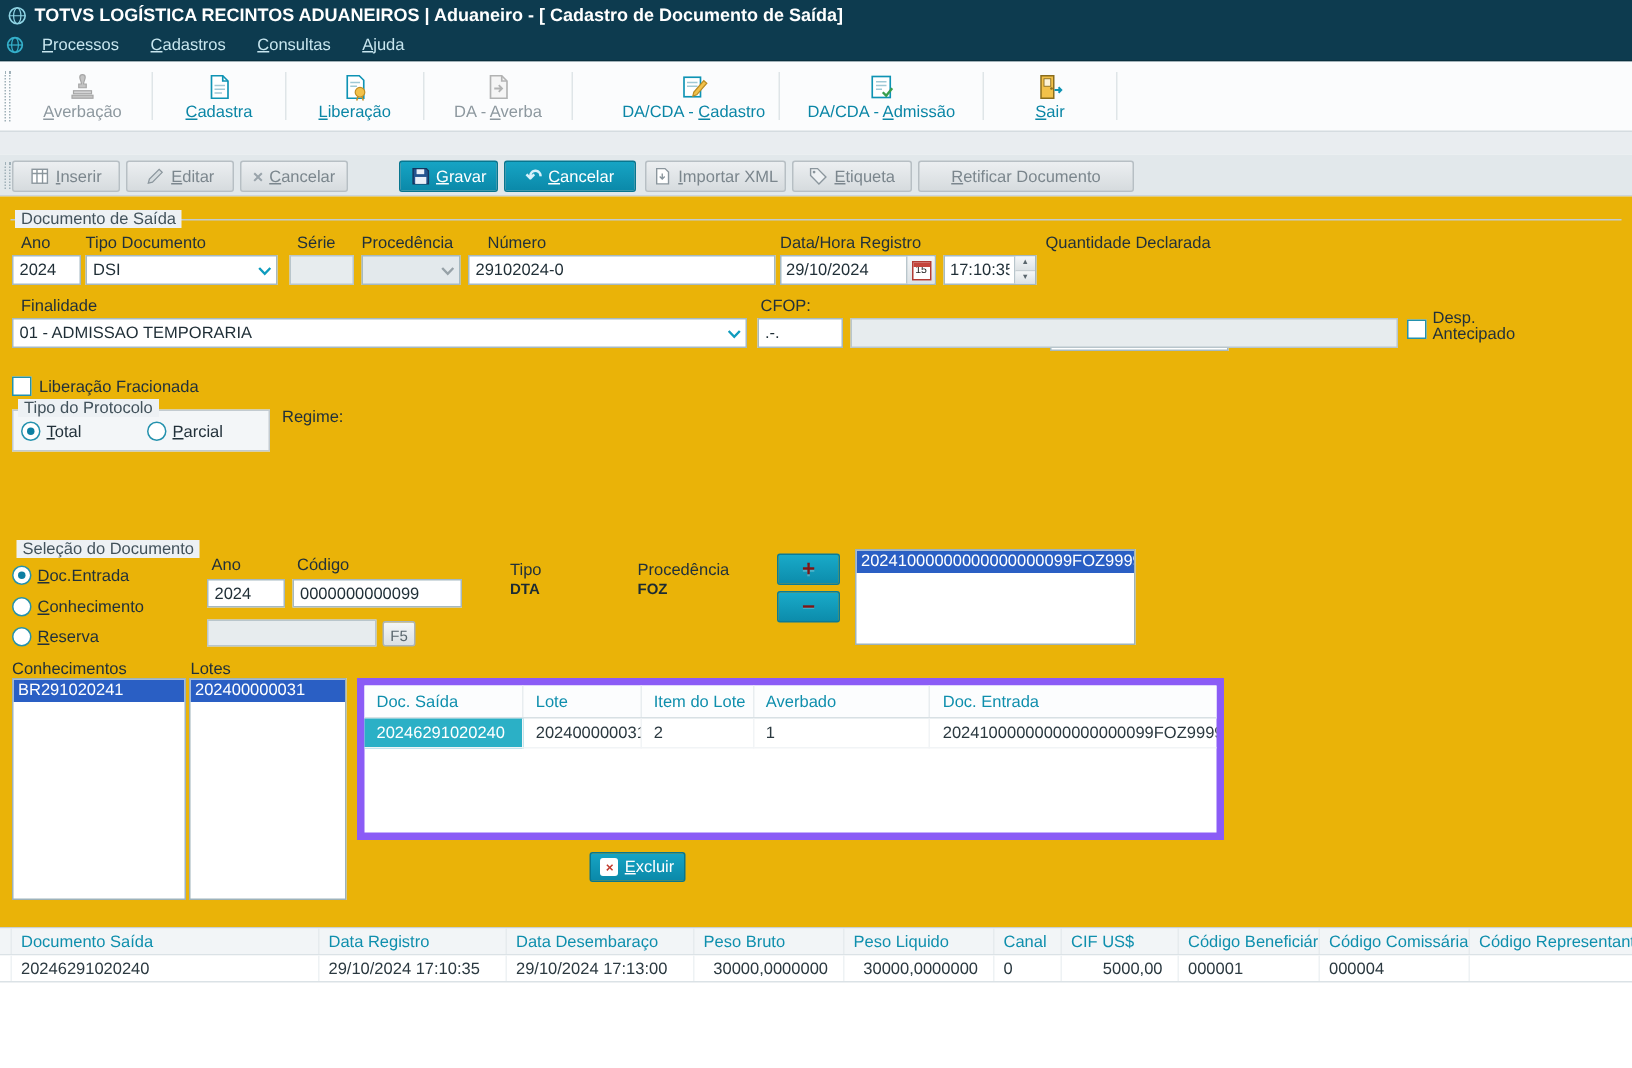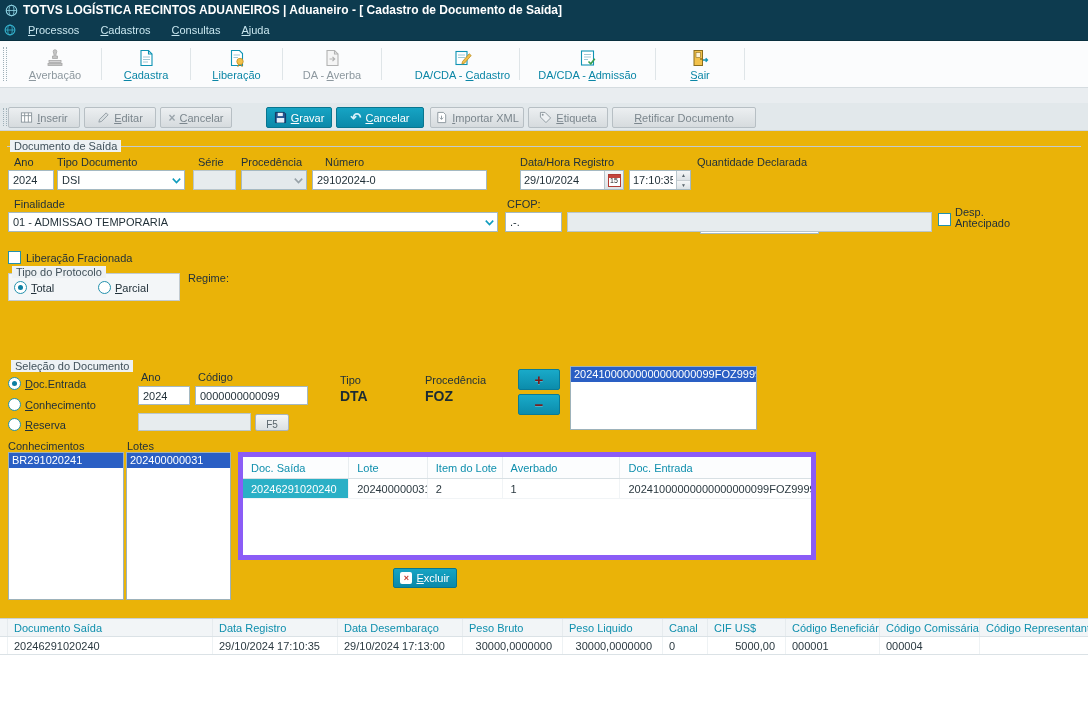--- a/index.html
+++ b/index.html
@@ -34,21 +34,21 @@
   .abtn.primary{background:linear-gradient(#16a4c4,#0b89a9);border-color:#08768f;color:#fff}
   .xglyph{font-weight:bold;color:#9aa4ab;font-size:12px;line-height:1}
   .undoglyph{font-weight:bold;color:#d9f2fb;font-size:13px;line-height:1}
 
   
   .formarea{position:absolute;left:0;top:131px;width:100%;height:487px;background:#eab308}
   .glabel{position:absolute;font-size:11px;color:#42525b;background:#edf1f4;padding:0 4px;z-index:2;white-space:nowrap}
   .gline{position:absolute;border-top:1px solid #c2cbd1}
   .gbox{position:absolute;border:1px solid #c2cbd1;background:#f3f6f8}
   .flabel{position:absolute;font-size:11px;color:#22313a;white-space:nowrap}
-  .bold{font-weight:bold;font-size:14px;color:#1c2b33}
+  .bold{font-weight:bold;font-size:10px;color:#1c2b33}
 
   .tin{position:absolute;height:20px;border:1px solid #a5b9c2;background:#fff;font:11px "Liberation Sans",sans-serif;padding:0 4px;color:#1f2e36;outline:none}
   .tin.dis{background:#e7ecee;border-color:#b9c6cc}
   .tin.right{text-align:right}
 
   .selbox{position:absolute;height:20px;border:1px solid #a5b9c2;background:#fff;display:flex;align-items:center;padding:0 16px 0 4px;font-size:11px;color:#1f2e36;cursor:default}
   .selbox .chev{position:absolute;right:1px;top:3px}
   .selbox.dis{background:#e3e9ec}
 
   .datewrap,.timewrap{position:absolute;height:20px;border:1px solid #a5b9c2;background:#fff;display:flex}
@@ -58,21 +58,21 @@
   .calico::before{content:"";position:absolute;top:0;left:0;right:0;height:3px;background:#c4453c}
   .spin{width:14px;border-left:1px solid #b9c6cc;display:flex;flex-direction:column}
   .spin .sbtn{flex:1;background:linear-gradient(#f4f6f7,#dde2e5);display:flex;align-items:center;justify-content:center;font-size:5px;color:#5a666d;cursor:default}
   .spin .sbtn:first-child{border-bottom:1px solid #c8cfd3}
 
   .checkbox{position:absolute;width:13px;height:13px;background:#fff;border:1px solid #2391ad}
   .radio{position:absolute;width:13px;height:13px;border-radius:50%;background:#fff;border:1px solid #2391ad}
   .radio.on::after{content:"";position:absolute;left:3px;top:3px;width:5px;height:5px;border-radius:50%;background:#0c7fa2}
 
   .pmbtn{position:absolute;width:42px;height:21px;border:1px solid #0a7b97;border-radius:2px;background:linear-gradient(#19aac9,#0c8cab);color:#7e1616;font-size:15px;font-weight:bold;display:flex;align-items:center;justify-content:center;line-height:1;text-shadow:0 1px 0 rgba(255,255,255,.25);cursor:default}
-  .f5btn{position:absolute;width:34px;height:17px;border:1px solid #aab4ba;background:linear-gradient(#f4f6f7,#dbe0e3);font-size:10px;color:#5a666d;display:flex;align-items:flex-end;justify-content:center;border-radius:2px;cursor:default}
+  .f5btn{position:absolute;width:22px;height:17px;border:1px solid #aab4ba;background:linear-gradient(#f4f6f7,#dbe0e3);font-size:10px;color:#5a666d;display:flex;align-items:flex-end;justify-content:center;border-radius:2px;cursor:default}
 
   .listbox{position:absolute;background:#fff;border:1px solid #9db2ba;overflow:hidden}
   .li{height:15px;line-height:15px;font-size:11px;padding:0 3px;white-space:nowrap;color:#22313a;overflow:hidden}
   .li.sel{background:#2a5fc4;color:#fff}
 
   .dgrid{position:absolute;left:238px;top:321px;width:578px;height:108px;background:#fff;border:5px solid #8b5cf6}
   .dghead{display:flex;height:22px;background:#fcfdfe;border-bottom:1px solid #d8e0e4}
   .dh{font-size:11px;color:#0f8fad;padding:5px 0 0 8px;border-right:1px solid #e8edf0;overflow:hidden;white-space:nowrap}
   .dgrow{display:flex;height:20px}
   .dc{font-size:11px;color:#2b3940;padding:4px 0 0 8px;border-right:1px solid #f1f4f6;border-bottom:1px solid #f1f4f6;overflow:hidden;white-space:nowrap}
@@ -271,21 +271,21 @@
             <path d="M3 5 l4 4.2 L11 5" fill="none" stroke="#0f9cbe" stroke-width="1.7"></path>
           </svg></span>
     </div>
     <input class="tin dis" style="left: 193px; top: 39px; width: 43px;" value="">
     <div class="selbox dis" style="left:241px;top:39px;width:66px">
       <span></span>
       <span class="chev"><svg width="13" height="13" viewBox="0 0 14 14">
             <path d="M3 5 l4 4.2 L11 5" fill="none" stroke="#97a2a8" stroke-width="1.7"></path>
           </svg></span>
     </div>
-    <input class="tin" style="left: 312px; top: 39px; width: 175px;" value="29102024-0">
+    <input class="tin" style="left: 312px; top: 39px; width: 205px;" value="29102024-0">
 
     <div class="datewrap" style="left:520px;top:39px;width:104px">
       <input value="29/10/2024" style="">
       <div class="calbtn">
         <span class="calico">15</span>
       </div>
     </div>
     <div class="timewrap" style="left:629px;top:39px;width:62px">
       <input value="17:10:35" style="">
       <div class="spin">

